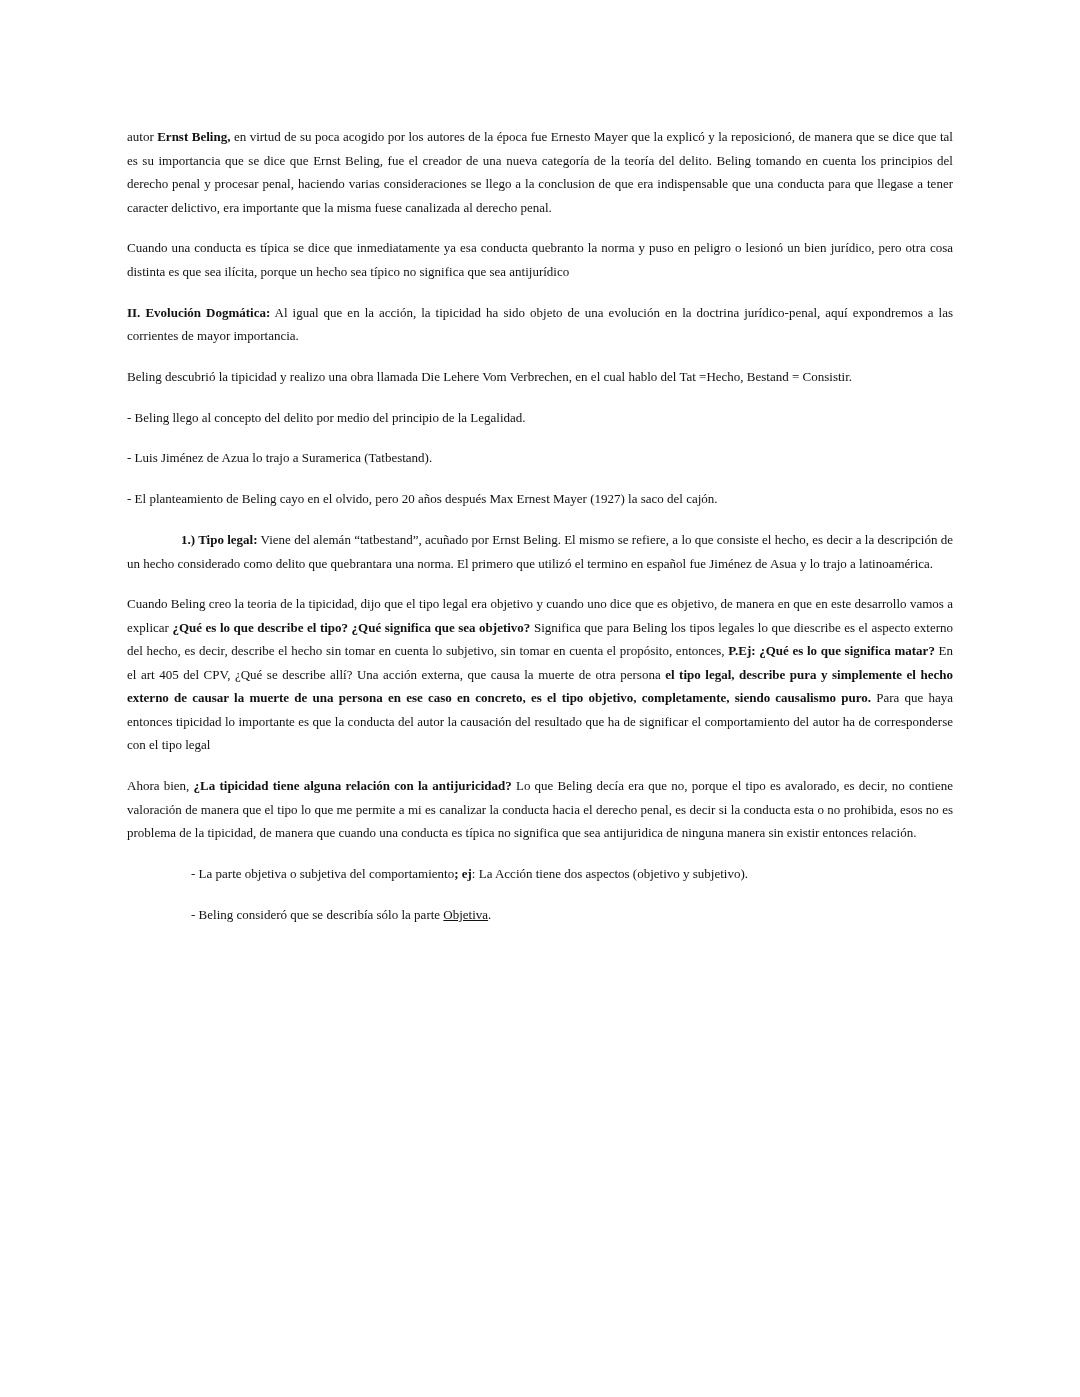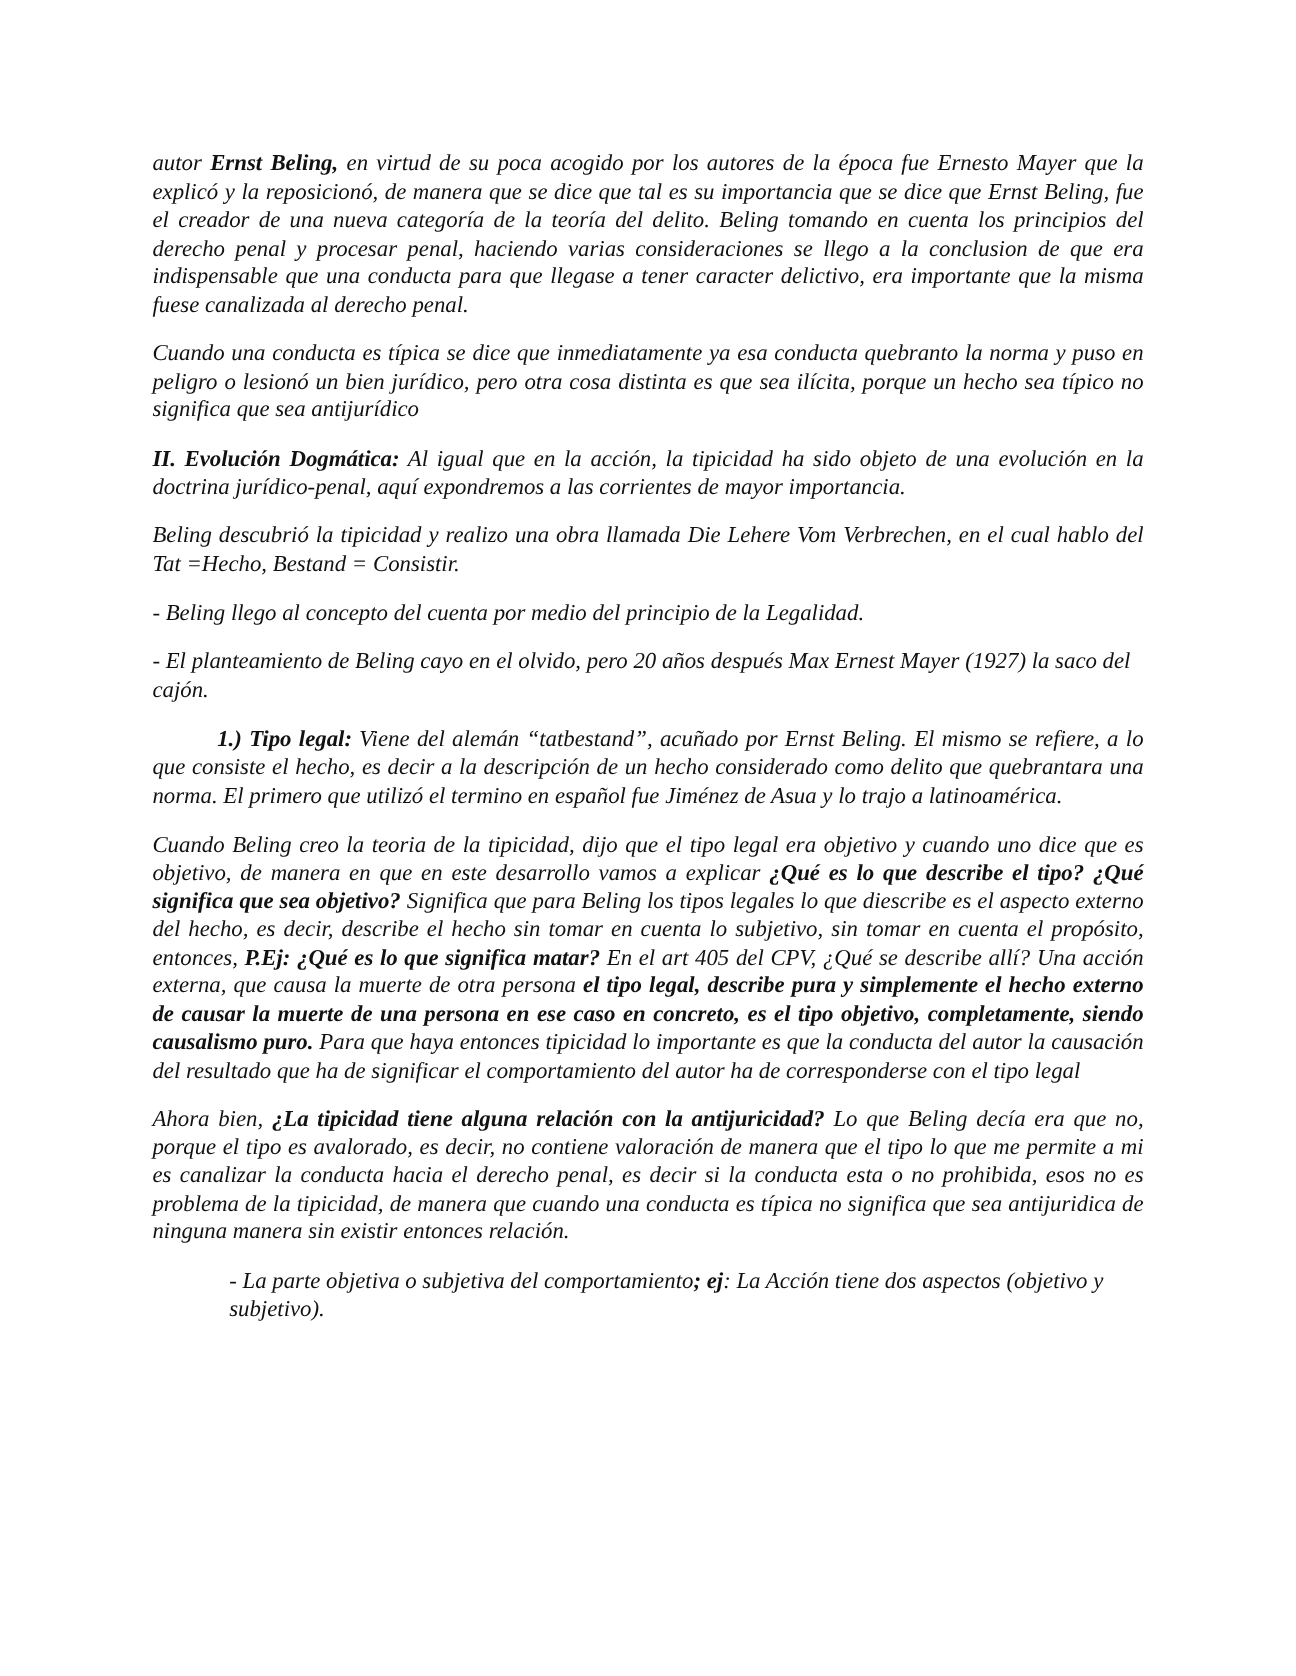--- a/index.html
+++ b/index.html
@@ -3,24 +3,23 @@
 <meta charset="utf-8">
 <style>
   html, body { margin: 0; padding: 0; background: #ffffff; }
   body { width: 1080px; height: 1397px; position: relative; overflow: hidden; }
   .page {
     position: absolute;
     left: 127px;
     top: 125px;
     width: 826px;
     font-family: "Liberation Serif", "DejaVu Serif", serif;
-    font-size: 19px;
+    font-size: 13px;
     line-height: 23.5px;
     color: #111111;
-    font-style: italic;
   }
   .page p { margin: 0 0 17.3px 0; text-align: justify; }
   .indent-first { text-indent: 54px; }
   .indent-32 { padding-left: 32px; }
   .indent-64 { padding-left: 64px; }
   b, .b { font-weight: bold; }
   .u { text-decoration: underline; }
   .nojust { text-align: left !important; }
 </style>
 </head>
@@ -29,28 +28,30 @@
 <div class="page">
 
   <p><span>autor </span><b>Ernst Beling,</b><span> en virtud de su poca acogido por los autores de la época fue Ernesto Mayer que la explicó y la reposicionó, de manera que se dice que tal es su importancia que se dice que Ernst Beling, fue el creador de una nueva categoría de la teoría del delito. Beling tomando en cuenta los principios del derecho penal y procesar penal, haciendo varias consideraciones se llego a la conclusion de que era indispensable que una conducta para que llegase a tener caracter delictivo, era importante que la misma fuese canalizada al derecho penal.</span></p>
 
   <p><span>Cuando una conducta es típica se dice que inmediatamente ya esa conducta quebranto la norma y puso en peligro o lesionó un bien jurídico, pero otra cosa distinta es que sea ilícita, porque un hecho sea típico no significa que sea antijurídico</span></p>
 
   <p><b>II. Evolución Dogmática:</b><span> Al igual que en la acción, la tipicidad ha sido objeto de una evolución en la doctrina jurídico-penal, aquí expondremos a las corrientes de mayor importancia.</span></p>
 
   <p><span>Beling descubrió la tipicidad y realizo una obra llamada Die Lehere Vom Verbrechen, en el cual hablo del Tat =Hecho, Bestand = Consistir.</span></p>
 
-  <p class="nojust">- Beling llego al concepto del cuenta por medio del principio de la Legalidad.</p>
+  <p class="nojust">- Beling llego al concepto del delito por medio del principio de la Legalidad.</p>
+  <p class="nojust">- Luis Jiménez de Azua lo trajo a Suramerica (Tatbestand).</p>
   <p class="nojust">- El planteamiento de Beling cayo en el olvido, pero 20 años después Max Ernest Mayer (1927) la saco del cajón.</p>
 
 
   <p class="indent-first"><b>1.) Tipo legal:</b><span> Viene del alemán “tatbestand”, acuñado por Ernst Beling. El mismo se refiere, a lo que consiste el hecho, es decir a la descripción de un hecho considerado como delito que quebrantara una norma. El primero que utilizó el termino en español fue Jiménez de Asua y lo trajo a latinoamérica.</span></p>
 
   <p><span>Cuando Beling creo la teoria de la tipicidad, dijo que el tipo legal era objetivo y cuando uno dice que es objetivo, de manera en que en este desarrollo vamos a explicar </span><b>¿Qué es lo que describe el tipo? ¿Qué significa que sea objetivo?</b><span> Significa que para Beling los tipos legales lo que diescribe es el aspecto externo del hecho, es decir, describe el hecho sin tomar en cuenta lo subjetivo, sin tomar en cuenta el propósito, entonces, </span><b>P.Ej: ¿Qué es lo que significa matar?</b><span> En el art 405 del CPV, ¿Qué se describe allí? Una acción externa, que causa la muerte de otra persona </span><b>el tipo legal, describe pura y simplemente el hecho externo de causar la muerte de una persona en ese caso en concreto, es el tipo objetivo, completamente, siendo causalismo puro.</b><span> Para que haya entonces tipicidad lo importante es que la conducta del autor la causación del resultado que ha de significar el comportamiento del autor ha de corresponderse con el tipo legal</span></p>
 
   <p><span>Ahora bien, </span><b>¿La tipicidad tiene alguna relación con la antijuricidad?</b><span> Lo que Beling decía era que no, porque el tipo es avalorado, es decir, no contiene valoración de manera que el tipo lo que me permite a mi es canalizar la conducta hacia el derecho penal, es decir si la conducta esta o no prohibida, esos no es problema de la tipicidad, de manera que cuando una conducta es típica no significa que sea antijuridica de ninguna manera sin existir entonces relación.</span></p>
 
 
 
   <p class="indent-64 nojust"><span>- La parte objetiva o subjetiva del comportamiento</span><b>; ej</b><span>: La Acción tiene dos aspectos (objetivo y subjetivo).</span></p>
 
+  <p class="indent-64 nojust"><span>- Beling consideró que se describía sólo la parte </span><span class="u">Objetiva</span><span>.</span></p>
 
 </div>
 
 </body></html>

